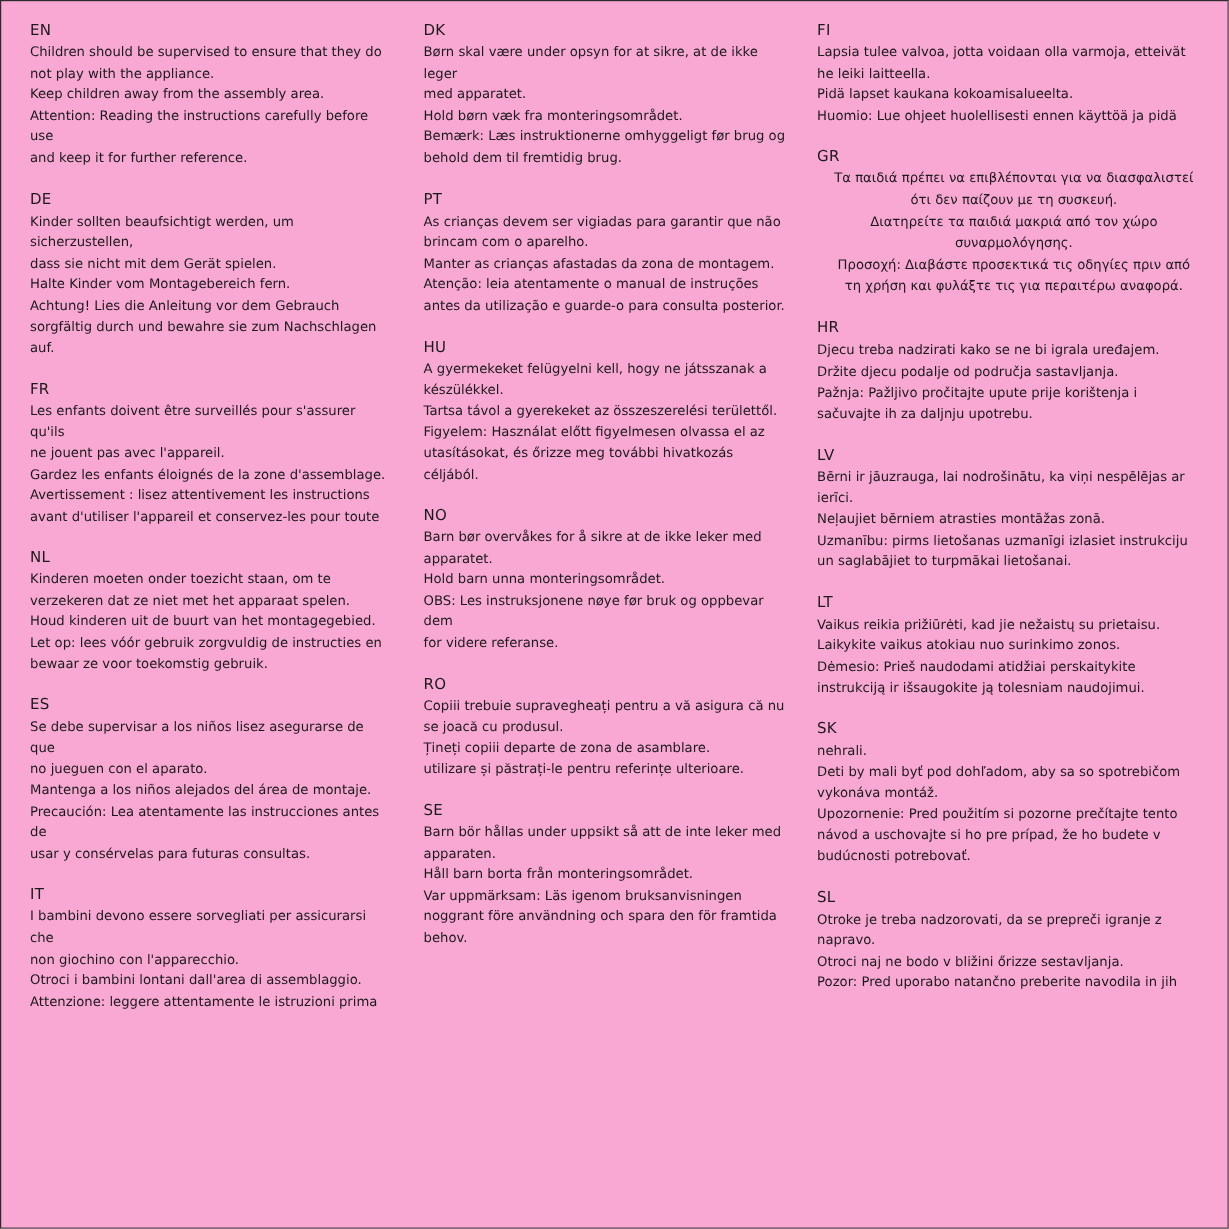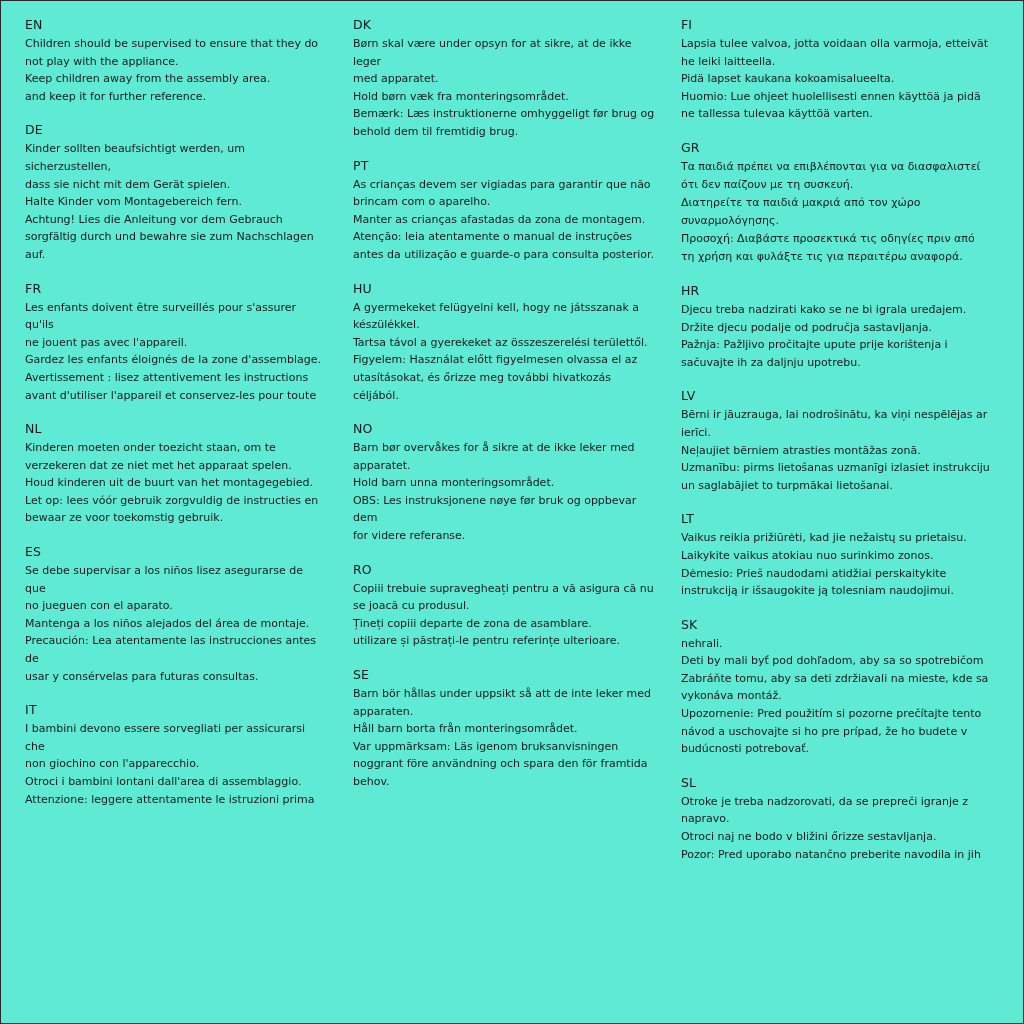--- a/index.html
+++ b/index.html
@@ -12,21 +12,21 @@
     height: 1024px;
     font-family: "DejaVu Sans", sans-serif;
     color: #1a1a1a;
   }
   #page {
     position: relative;
     width: 1024px;
     height: 1024px;
     box-sizing: border-box;
     border: 1px solid #2b2b2b;
-    background: #5eead4;
+    background: #f9a8d4;
     overflow: hidden;
     padding-left: 14px;
   }
   #columns {
     position: absolute;
     top: 16px;
     left: 0;
     right: 0;
     bottom: 8px;
     display: flex;
@@ -57,34 +57,36 @@
     font-size: 11px;
     line-height: 17.6px;
     color: #1a1a1a;
   }
   .lang-line {
     margin: 0;
   }
   
   .lang-block[data-lang="GR"] .lang-lines {
     line-height: 18px;
+    text-align: center;
   }
 </style>
 </head>
 <body>
 
 <div id="page">
   <div id="columns">
       <div class="column">
         <div class="lang-block" data-lang="EN">
           <div class="lang-code">EN</div>
           <div class="lang-lines">
             <div class="lang-line">Children should be supervised to ensure that they do</div>
             <div class="lang-line">not play with the appliance.</div>
             <div class="lang-line">Keep children away from the assembly area.</div>
+            <div class="lang-line">Attention: Reading the instructions carefully before use</div>
             <div class="lang-line">and keep it for further reference.</div>
           </div>
         </div>
         <div class="lang-block" data-lang="DE">
           <div class="lang-code">DE</div>
           <div class="lang-lines">
             <div class="lang-line">Kinder sollten beaufsichtigt werden, um sicherzustellen,</div>
             <div class="lang-line">dass sie nicht mit dem Gerät spielen.</div>
             <div class="lang-line">Halte Kinder vom Montagebereich fern.</div>
             <div class="lang-line">Achtung! Lies die Anleitung vor dem Gebrauch</div>
@@ -195,21 +197,20 @@
         </div>
       </div>
       <div class="column">
         <div class="lang-block" data-lang="FI">
           <div class="lang-code">FI</div>
           <div class="lang-lines">
             <div class="lang-line">Lapsia tulee valvoa, jotta voidaan olla varmoja, etteivät</div>
             <div class="lang-line">he leiki laitteella.</div>
             <div class="lang-line">Pidä lapset kaukana kokoamisalueelta.</div>
             <div class="lang-line">Huomio: Lue ohjeet huolellisesti ennen käyttöä ja pidä</div>
-            <div class="lang-line">ne tallessa tulevaa käyttöä varten.</div>
           </div>
         </div>
         <div class="lang-block" data-lang="GR">
           <div class="lang-code">GR</div>
           <div class="lang-lines">
             <div class="lang-line">Τα παιδιά πρέπει να επιβλέπονται για να διασφαλιστεί</div>
             <div class="lang-line">ότι δεν παίζουν με τη συσκευή.</div>
             <div class="lang-line">Διατηρείτε τα παιδιά μακριά από τον χώρο</div>
             <div class="lang-line">συναρμολόγησης.</div>
             <div class="lang-line">Προσοχή: Διαβάστε προσεκτικά τις οδηγίες πριν από</div>
@@ -242,21 +243,20 @@
             <div class="lang-line">Laikykite vaikus atokiau nuo surinkimo zonos.</div>
             <div class="lang-line">Dėmesio: Prieš naudodami atidžiai perskaitykite</div>
             <div class="lang-line">instrukciją ir išsaugokite ją tolesniam naudojimui.</div>
           </div>
         </div>
         <div class="lang-block" data-lang="SK">
           <div class="lang-code">SK</div>
           <div class="lang-lines">
             <div class="lang-line">nehrali.</div>
             <div class="lang-line">Deti by mali byť pod dohľadom, aby sa so spotrebičom</div>
-            <div class="lang-line">Zabráňte tomu, aby sa deti zdržiavali na mieste, kde sa</div>
             <div class="lang-line">vykonáva montáž.</div>
             <div class="lang-line">Upozornenie: Pred použitím si pozorne prečítajte tento</div>
             <div class="lang-line">návod a uschovajte si ho pre prípad, že ho budete v</div>
             <div class="lang-line">budúcnosti potrebovať.</div>
           </div>
         </div>
         <div class="lang-block" data-lang="SL">
           <div class="lang-code">SL</div>
           <div class="lang-lines">
             <div class="lang-line">Otroke je treba nadzorovati, da se prepreči igranje z</div>

